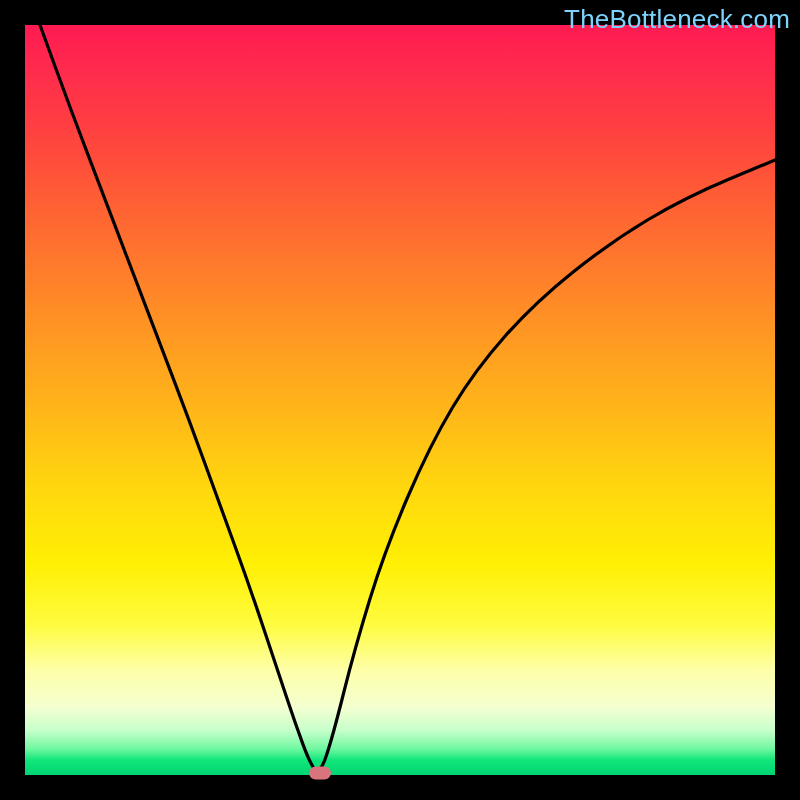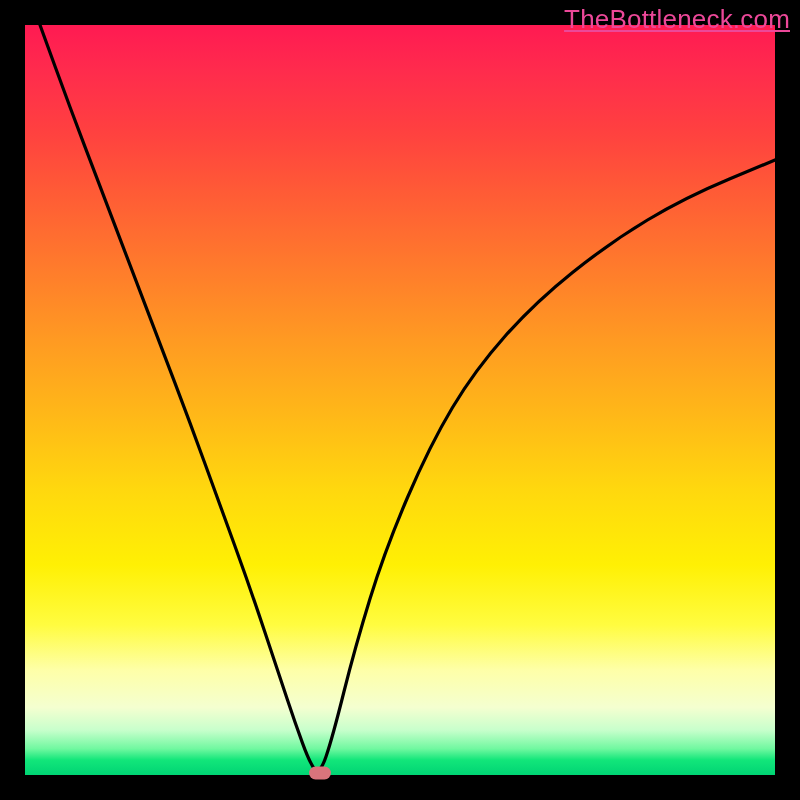--- a/index.html
+++ b/index.html
@@ -8,26 +8,25 @@
     height: 800px;
     background: #000;
     position: relative;
     font-family: Arial, Helvetica, sans-serif;
     overflow: hidden;
   }
   .attribution {
     position: absolute;
     top: 4px;
     right: 10px;
-    color: #ec4899;
+    color: #7dd3fc;
     font-size: 26px;
     font-weight: 500;
     letter-spacing: 0.2px;
     z-index: 20;
-    text-decoration: underline;
   }
   .plot-area {
     position: absolute;
     left: 25px;
     top: 25px;
     width: 750px;
     height: 750px;
     background: linear-gradient(to bottom,
       #ff1a52 0%,
       #ff2b4d 6%,

